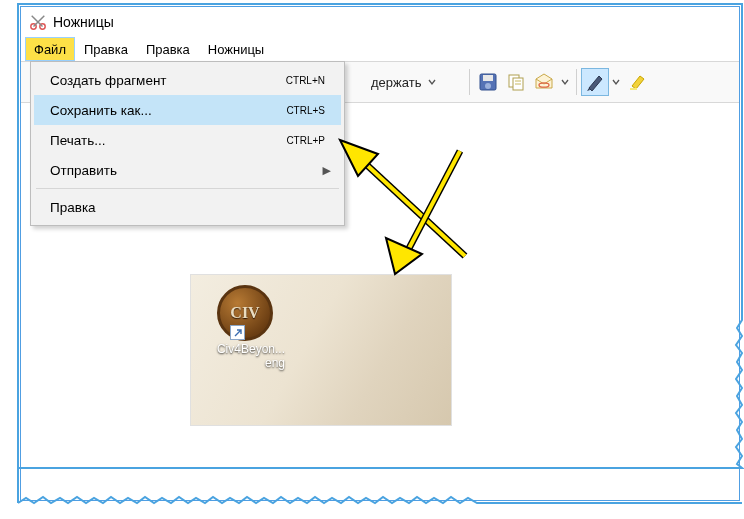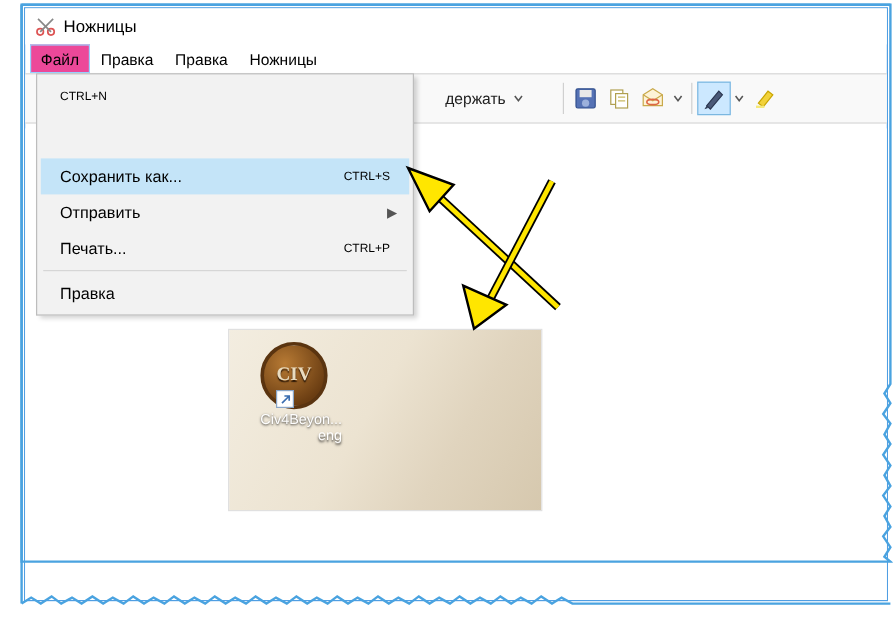--- a/index.html
+++ b/index.html
@@ -50,21 +50,21 @@
   }
   .menubar-item {
     padding: 3px 9px;
     font-size: 13px;
     color: #000;
     display: flex;
     align-items: center;
     cursor: default;
   }
   .menubar-item.open {
-    background: #ec4899;
+    background: #fde047;
     border: 1px solid #99d1ff;
     padding: 2px 8px;
   }
   
   .toolbar {
     height: 42px;
     border-top: 1px solid #d8d8d8;
     border-bottom: 1px solid #d8d8d8;
     background: #f9f9f9;
     display: flex;
@@ -124,21 +124,20 @@
     height: 30px;
     padding: 0 10px 0 16px;
     font-size: 13.5px;
     color: #000;
   }
   .dropdown-item .label { flex: 1; }
   .dropdown-item .shortcut { color: #000; margin-right: 6px; font-size: 10px; }
   .dropdown-item .sub-arrow { width: 10px; text-align: right; color: #555; font-size: 11px; }
   .dropdown-item.hover {
     background: #c4e4f8;
-    margin-top: 37px;
   }
   .dropdown-sep {
     height: 1px;
     background: #d6d6d6;
     margin: 3px 2px;
   }
   
   .canvas {
     position: absolute;
     left: 0; top: 100px;
@@ -307,33 +306,34 @@
           <div class="icon-label">
             <span>Civ4Beyon...</span><br>
             <span>eng</span>
           </div>
         </div>
       </div>
     </div>
 
     <div class="dropdown">
       <div class="dropdown-item">
+        <span class="label">Создать фрагмент</span>
         <span class="shortcut">CTRL+N</span>
       </div>
       <div class="dropdown-item hover">
         <span class="label">Сохранить как...</span>
         <span class="shortcut">CTRL+S</span>
       </div>
       <div class="dropdown-item">
+        <span class="label">Печать...</span>
+        <span class="shortcut">CTRL+P</span>
+      </div>
+      <div class="dropdown-item">
         <span class="label">Отправить</span>
         <span class="sub-arrow">▶</span>
-      </div>
-      <div class="dropdown-item">
-        <span class="label">Печать...</span>
-        <span class="shortcut">CTRL+P</span>
       </div>
       <div class="dropdown-sep"></div>
       <div class="dropdown-item">
         <span class="label">Правка</span>
       </div>
     </div>
 
   </div>
 
   <svg class="arrow" style="left:300px; top:120px;" width="180" height="180">

